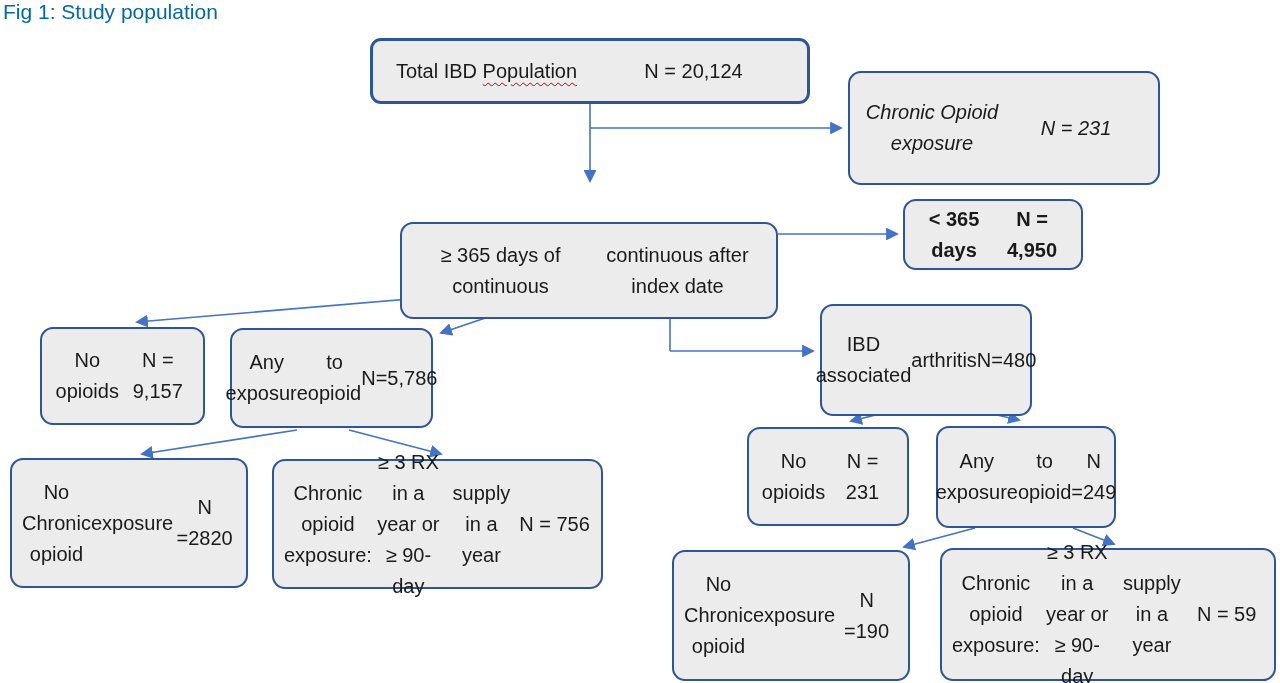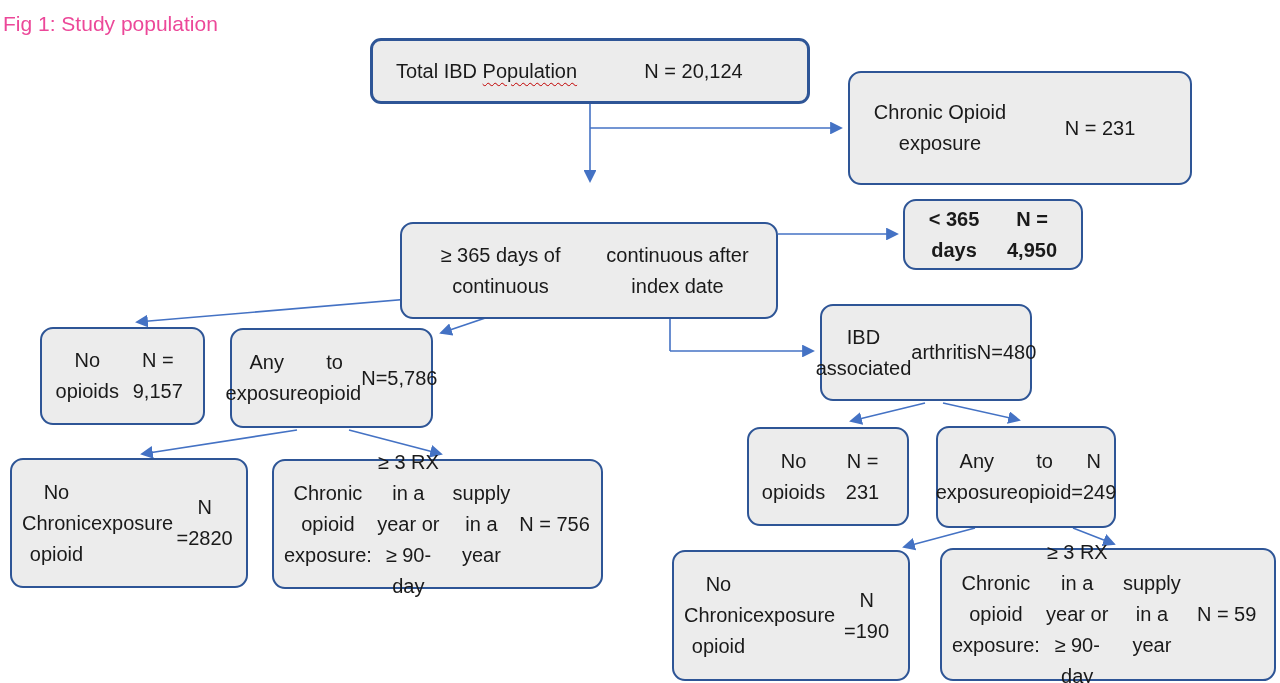--- a/index.html
+++ b/index.html
@@ -12,22 +12,22 @@
   *{box-sizing:border-box;margin:0;padding:0;}
   html,body{background:#fff;}
   body{font-family:"Liberation Sans",sans-serif;}
   .canvas{
     position:relative;
     width:1280px;height:683px;
     background:#fff;
     overflow:hidden;
   }
   .fig-title{
-    position:absolute;left:3px;top:12px;
-    font-size:21px;color:#ec4899;
+    position:absolute;left:3px;top:0;
+    font-size:21px;color:#0369a1;
   }
   .node{
     position:absolute;
     background:var(--box-fill);
     border:2.5px solid var(--box-border);
     border-radius:13px;
     display:flex;
     align-items:center;justify-content:center;
     text-align:center;
     color:var(--text);
@@ -42,28 +42,28 @@
   }
   svg.connectors{
     position:absolute;left:0;top:0;
     width:1280px;height:683px;
     pointer-events:none;
   }
   .conn{stroke:var(--arrow);stroke-width:1.6;fill:none;}
   .arrowhead-fill{fill:var(--arrow);}
   
   #n-total           {left:370px;top:38px; width:440px;height:66px;border-width:3px;border-radius:11px;}
-  #n-chronic-prior   {left:848px;top:71px; width:344px;height:114px;}
+  #n-chronic-prior   {left:848px;top:71px; width:312px;height:114px;font-style:italic;}
   #n-enroll-365      {left:400px;top:186px;width:378px;height:97px;margin-top:36px;}
   #n-lt-365          {left:903px;top:199px;width:180px;height:71px;font-weight:bold;}
   #n-no-opioids-left {left:40px; top:327px;width:165px;height:98px;}
   #n-any-exp-left    {left:230px;top:328px;width:203px;height:100px;}
   #n-no-chronic-left {left:10px; top:458px;width:238px;height:130px;}
   #n-chronic-left    {left:272px;top:459px;width:331px;height:130px;}
-  #n-ibd-arthritis   {left:820px;top:304px;width:212px;height:97px;}
+  #n-ibd-arthritis   {left:820px;top:304px;width:212px;height:112px;}
   #n-no-opioids-right{left:747px;top:427px;width:162px;height:99px;}
   #n-any-exp-right   {left:936px;top:426px;width:180px;height:102px;}
   #n-no-chronic-right{left:672px;top:550px;width:238px;height:131px;}
   #n-chronic-right   {left:940px;top:548px;width:336px;height:133px;}
 </style>
 </head>
 <body>
 
 <div class="canvas">
 

